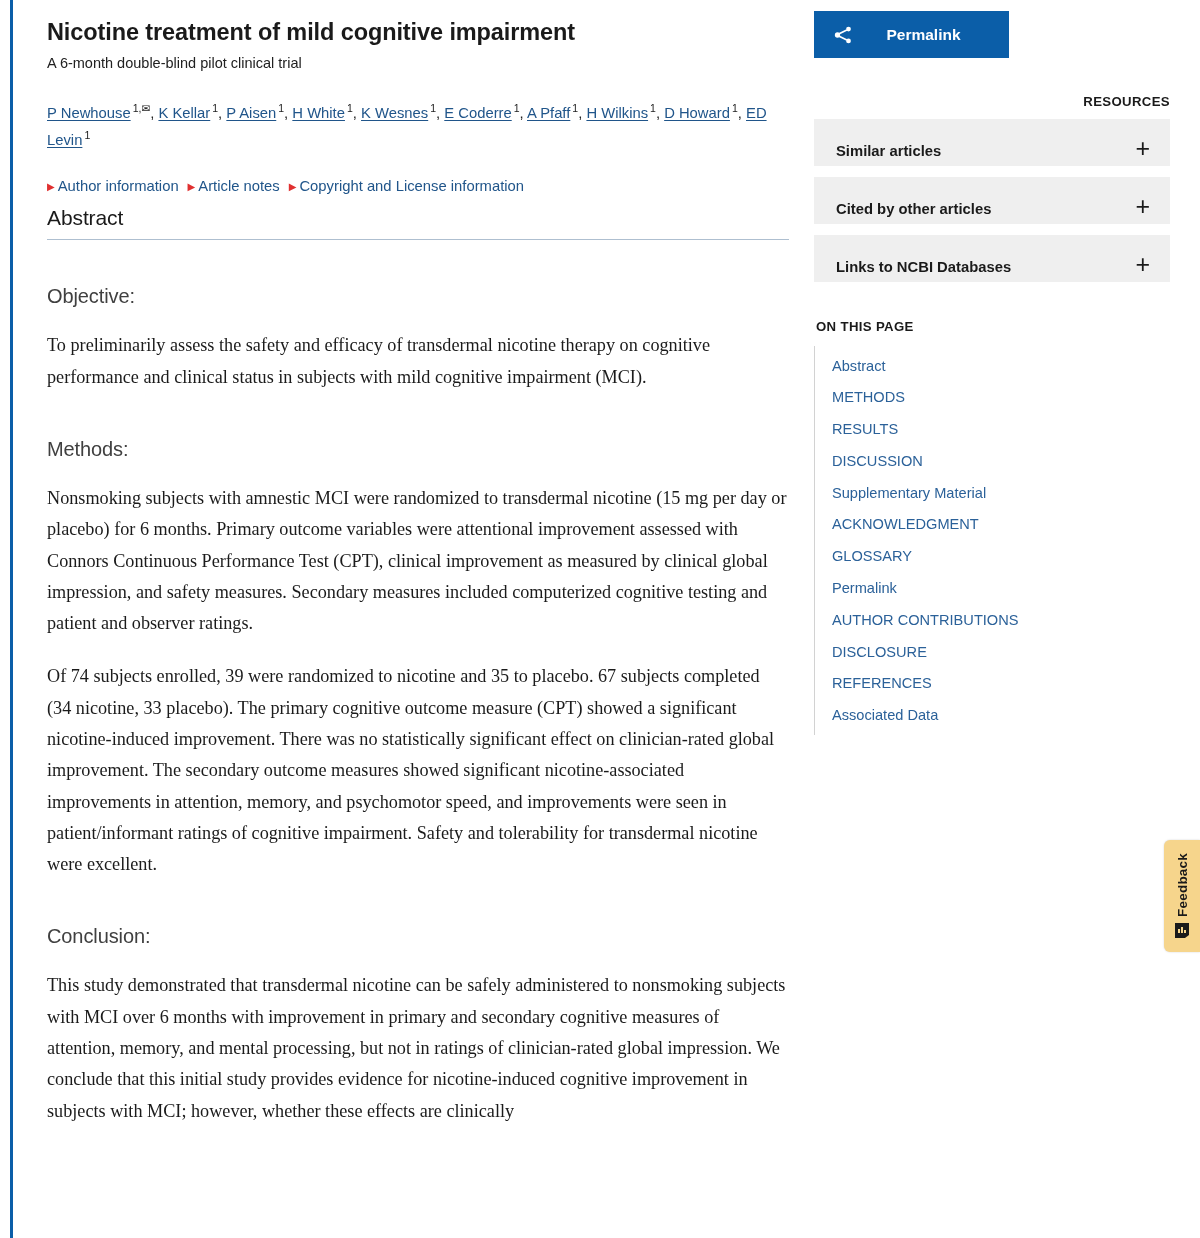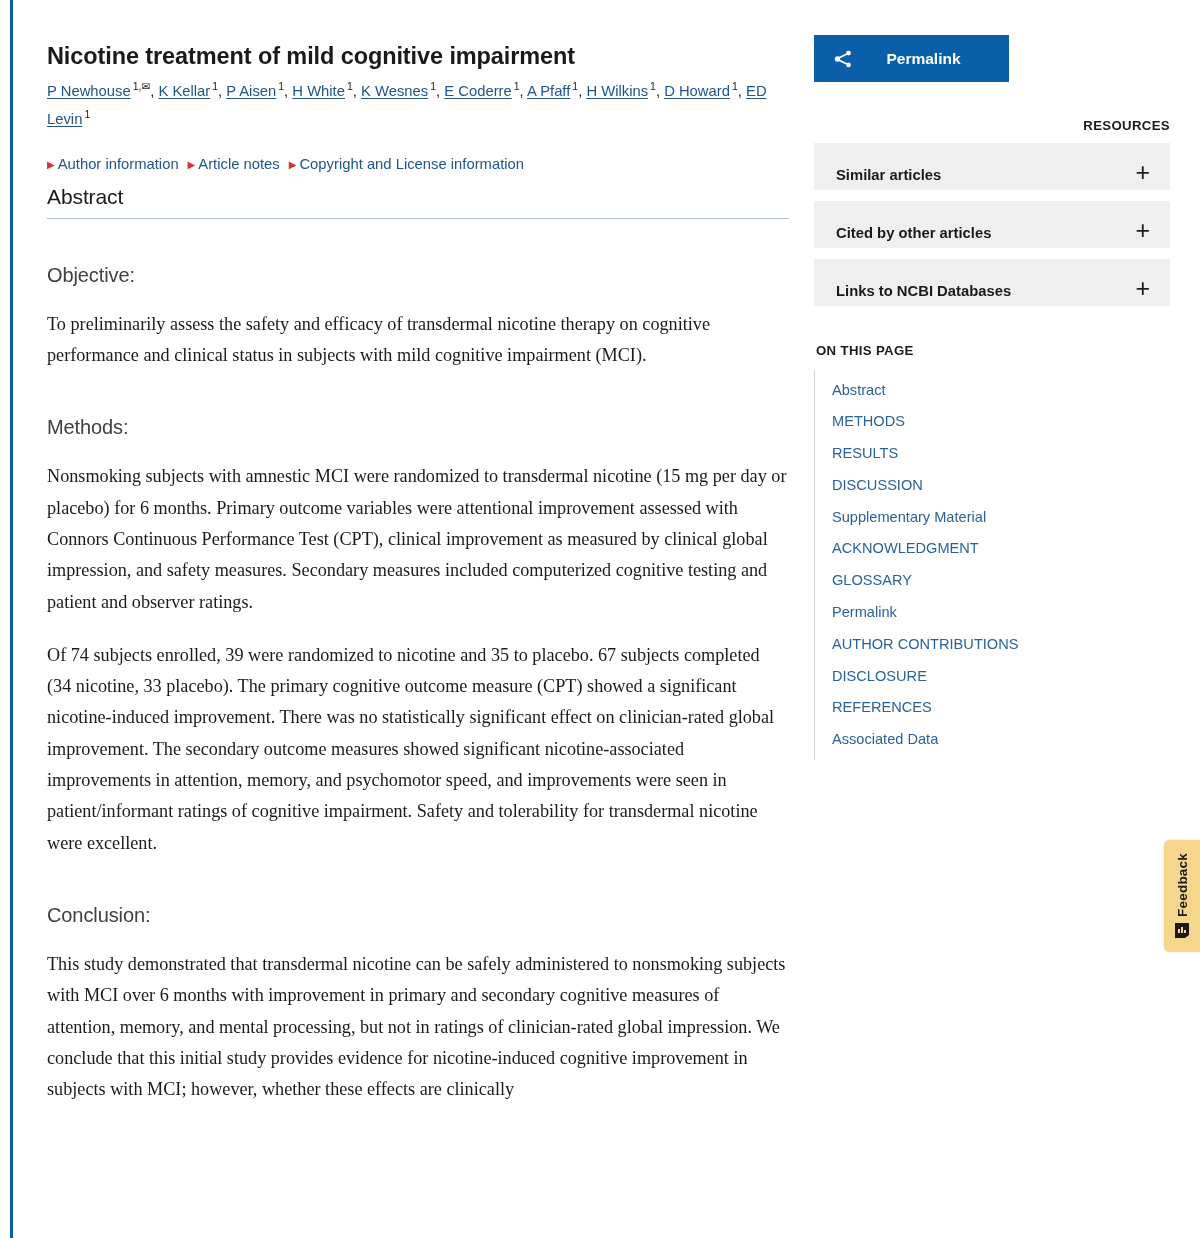--- a/index.html
+++ b/index.html
@@ -24,21 +24,20 @@
     top: 0;
     width: 3px;
     height: 1238px;
     background: #0b5ea8;
   }
 
   .page {
     display: flex;
     width: 1200px;
     height: 1132px;
-    margin-top: 24px;
   }
 
   
   .article-col {
     width: 800px;
     padding: 18px 0 0 47px;
     flex: 0 0 800px;
   }
 
   .art-title {
@@ -260,20 +259,21 @@
 </head>
 <body>
 
 <div class="left-rail"></div>
 
 <div class="page">
 
   <div class="article-col">
 
     <h1 class="art-title">Nicotine treatment of mild cognitive impairment</h1>
+    <div class="art-subtitle">A 6-month double-blind pilot clinical trial</div>
 
     <div class="authors"><a href="#">P Newhouse</a><sup>1,✉</sup><span class="sep">, </span><a href="#">K Kellar</a><sup>1</sup><span class="sep">, </span><a href="#">P Aisen</a><sup>1</sup><span class="sep">, </span><a href="#">H White</a><sup>1</sup><span class="sep">, </span><a href="#">K Wesnes</a><sup>1</sup><span class="sep">, </span><a href="#">E Coderre</a><sup>1</sup><span class="sep">, </span><a href="#">A Pfaff</a><sup>1</sup><span class="sep">, </span><a href="#">H Wilkins</a><sup>1</sup><span class="sep">, </span><a href="#">D Howard</a><sup>1</sup><span class="sep">, </span><a href="#">ED Levin</a><sup>1</sup></div>
 
     <div class="info-links"><span class="tri">▶</span><a href="#">Author information</a><span class="tri">▶</span><a href="#">Article notes</a><span class="tri">▶</span><a href="#">Copyright and License information</a></div>
 
 
     <h2 class="section-head">Abstract</h2>
 
     <div>
       <h3 class="sub-head">Objective:</h3>

